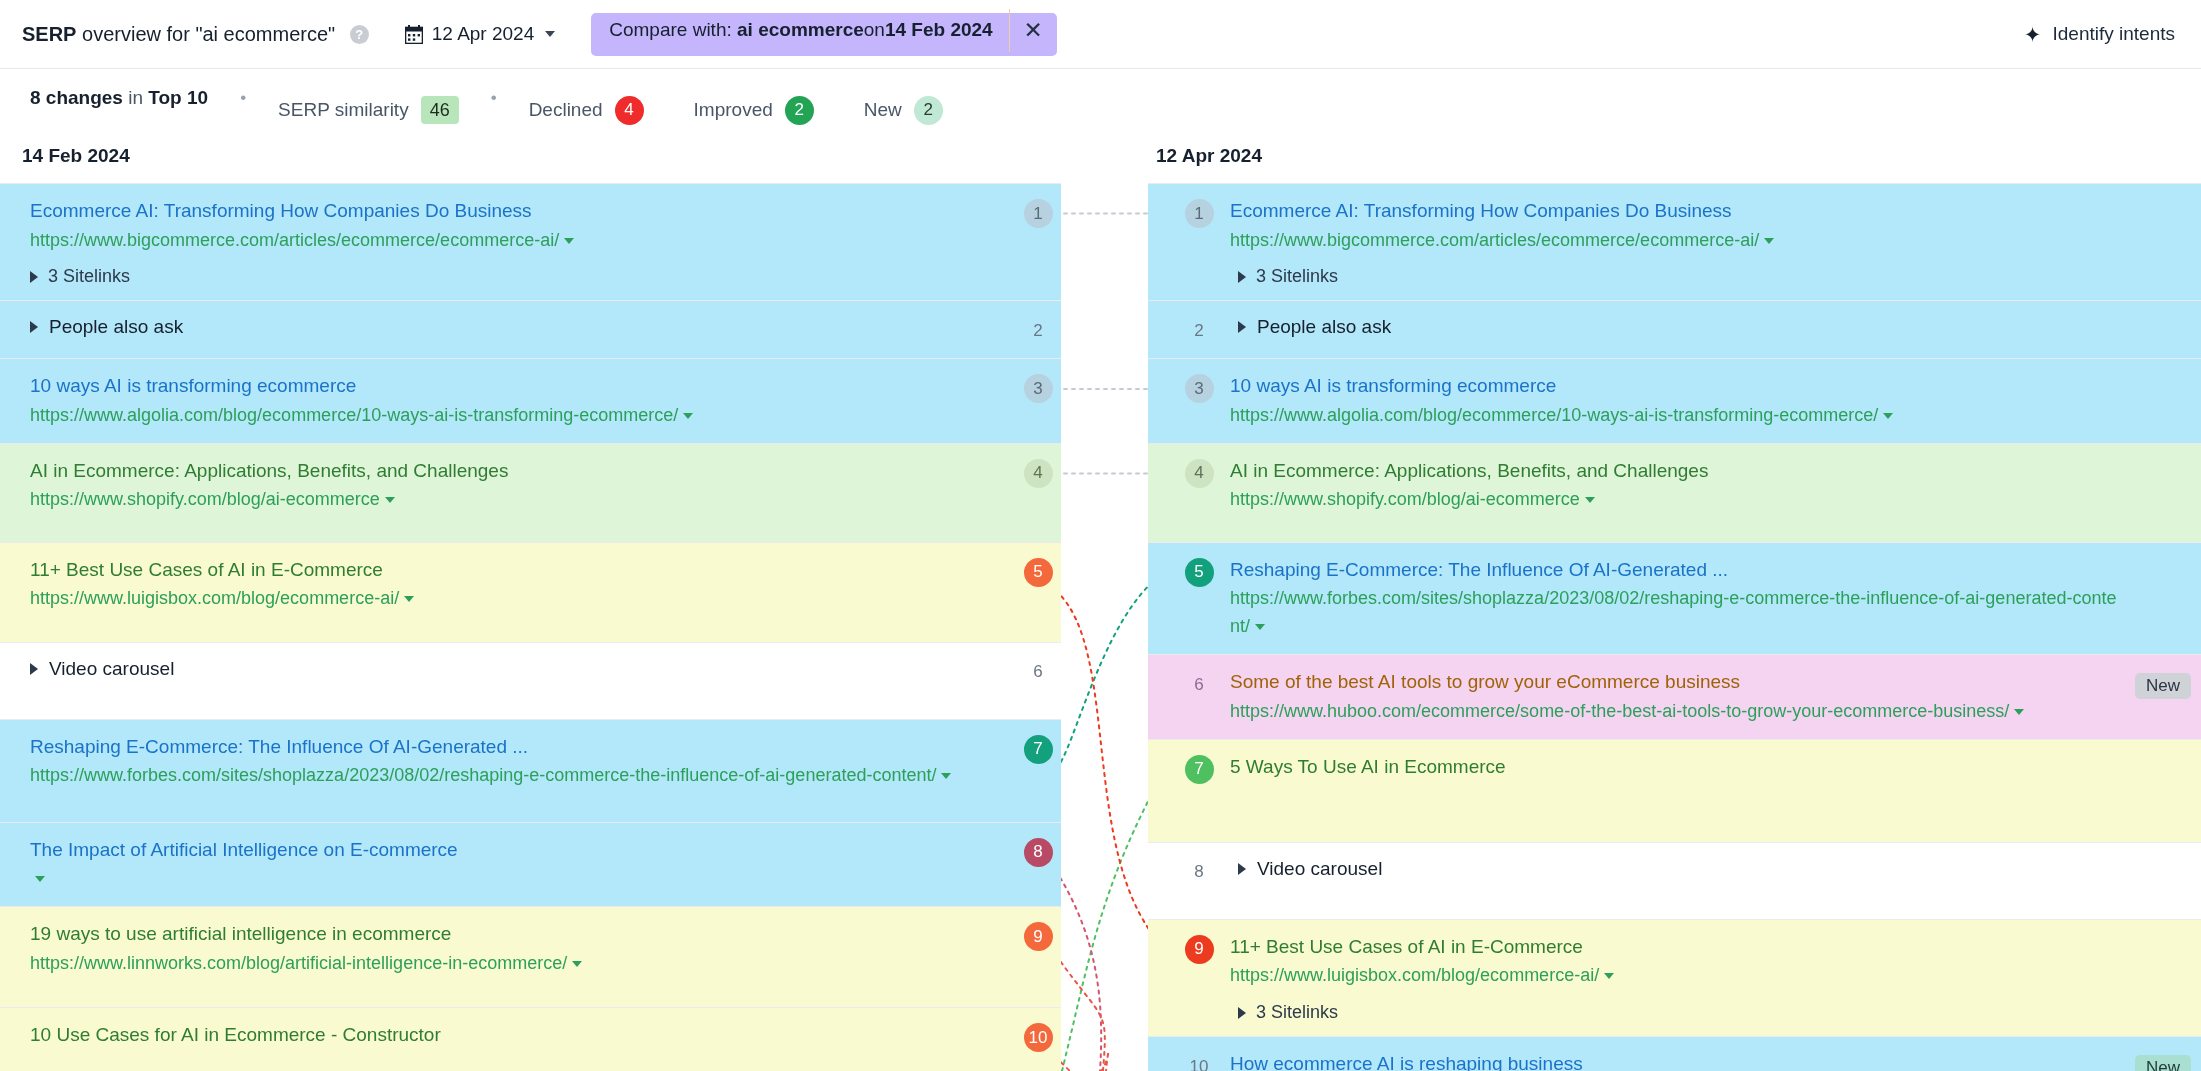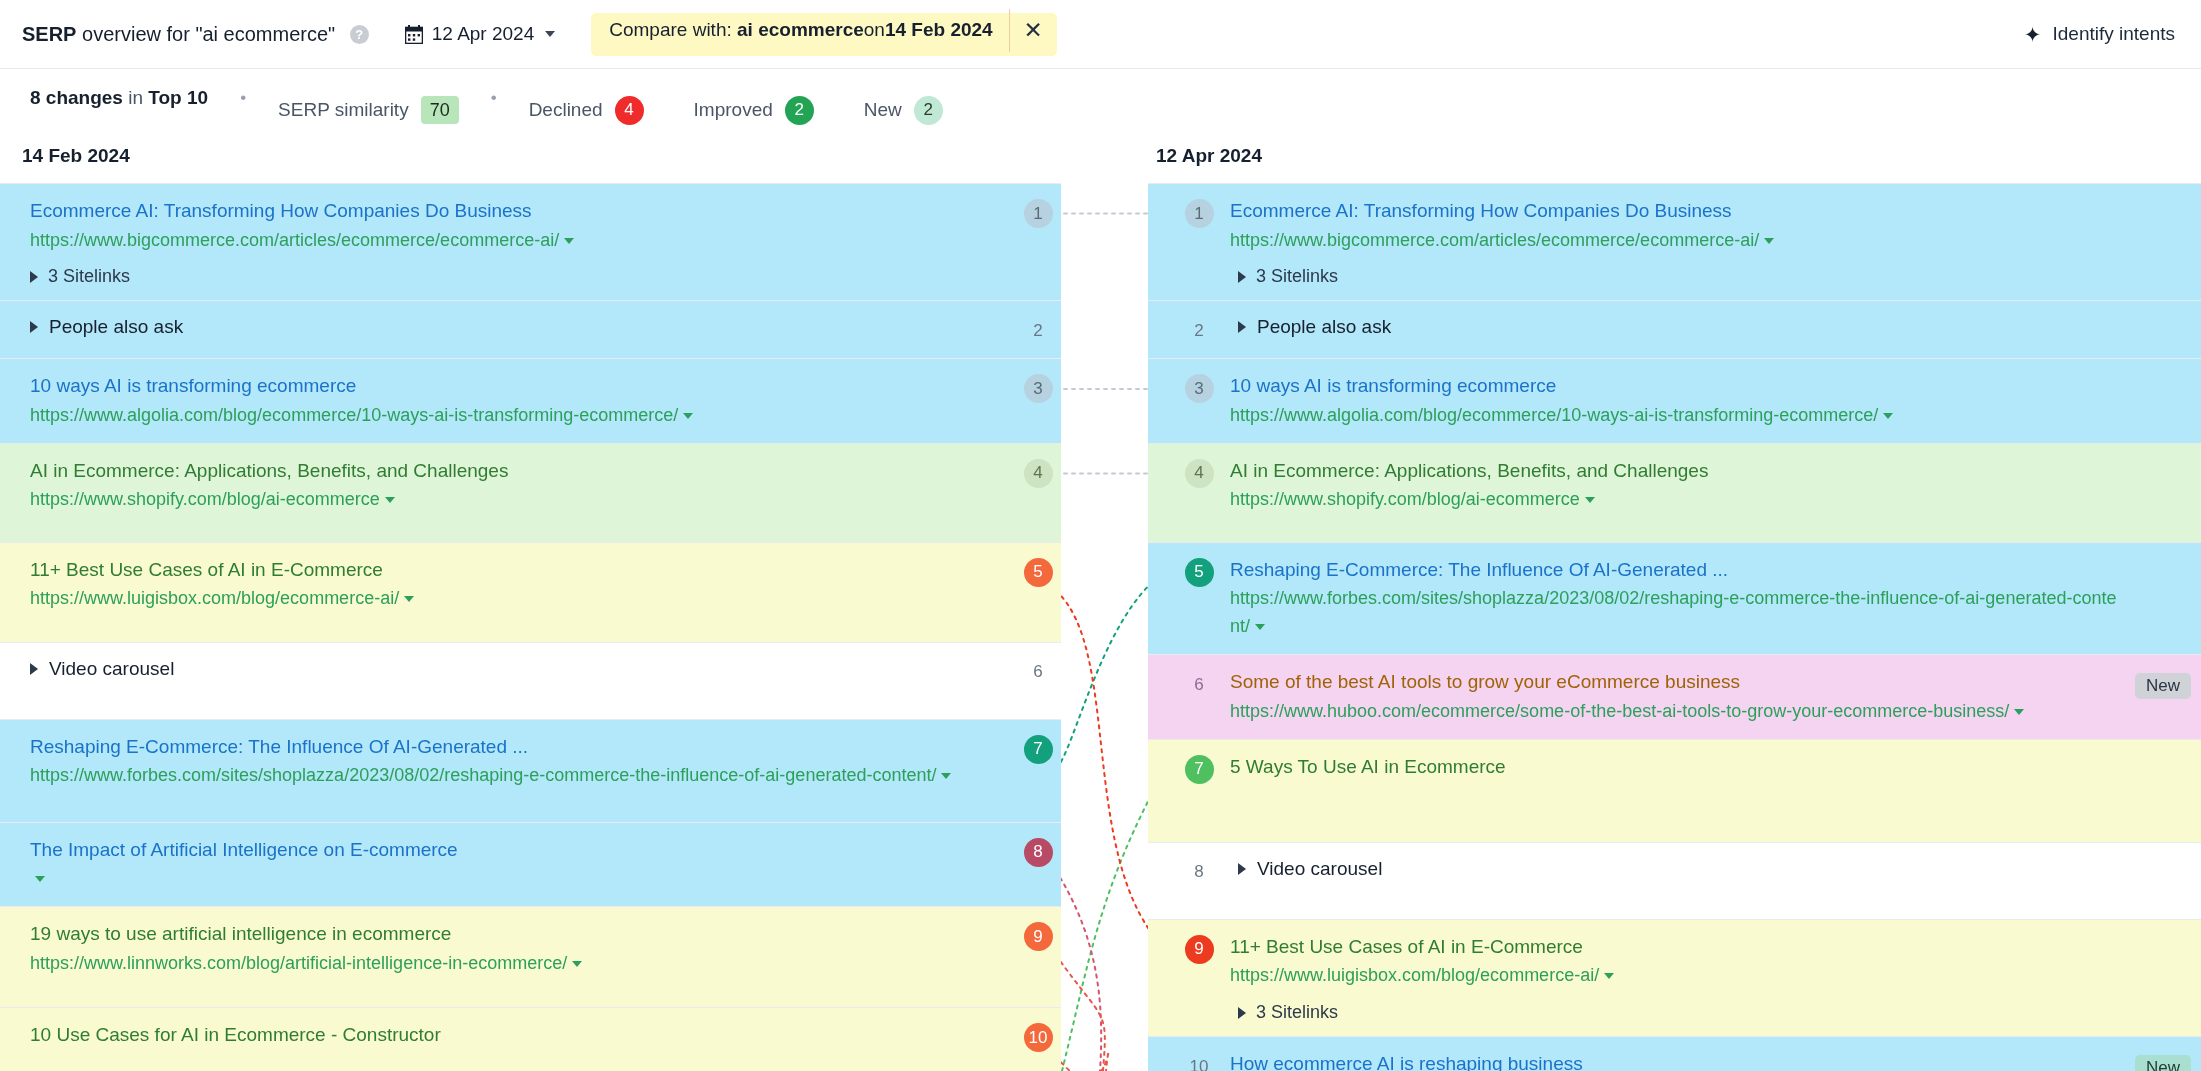--- a/index.html
+++ b/index.html
@@ -58,21 +58,21 @@
     width: 0; height: 0;
     border-left: 5px solid transparent;
     border-right: 5px solid transparent;
     border-top: 6px solid #3b4654;
     margin-left: 2px;
   }
   .compare-chip {
     display: flex;
     align-items: center;
     margin-left: 36px;
-    background: #fef9c3;
+    background: #c4b5fd;
     border-radius: 5px;
     height: 43px;
     padding: 0 0 8px 18px;
     font-size: 19px;
     color: #16202e;
     white-space: nowrap;
   }
   .compare-chip b { font-weight: 700; }
   .compare-close {
     display: flex;
@@ -318,21 +318,21 @@
     <span class="sparkle">✦</span>
     <span>Identify intents</span>
   </div>
 </div>
 
 <div class="statsbar">
   <span><b>8 changes</b><span> in </span><b>Top 10</b></span>
   <span class="dot-sep">•</span>
   <span class="stat-group">
     <span>SERP similarity</span>
-    <span class="pill-rect">70</span>
+    <span class="pill-rect">46</span>
   </span>
   <span class="dot-sep">•</span>
   <span class="stat-group">
     <span>Declined</span>
     <span class="pill-circle declined">4</span>
   </span>
   <span class="stat-group gap-lg">
     <span>Improved</span>
     <span class="pill-circle improved">2</span>
   </span>

